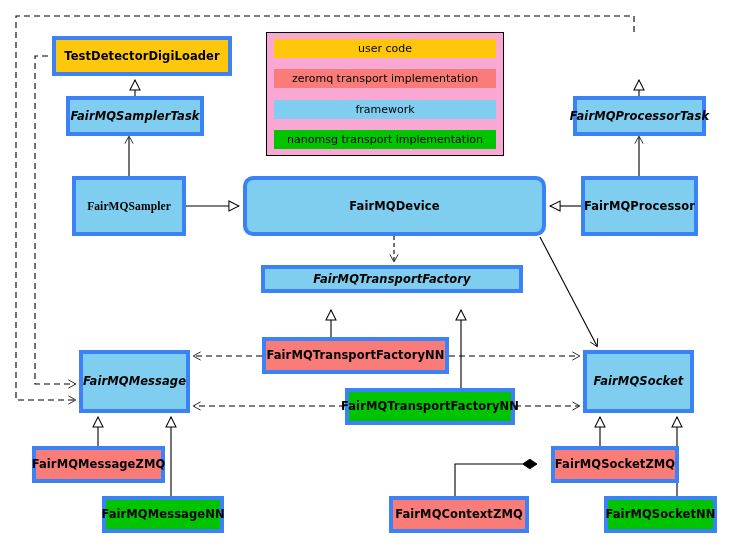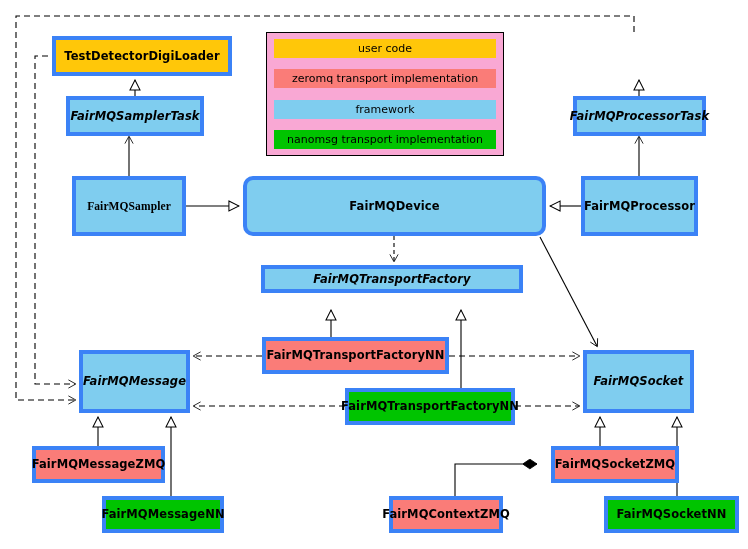--- a/index.html
+++ b/index.html
@@ -160,17 +160,17 @@
   <div class="node abstract" style="left:79px; top:350px; width:111px; height:63px; background:#7FCDEF;">FairMQMessage</div>
 
   <div class="node abstract" style="left:583px; top:350px; width:111px; height:63px; background:#7FCDEF;">FairMQSocket</div>
 
   <div class="node" style="left:32px; top:446px; width:133px; height:37px; background:#FA7C78;">FairMQMessageZMQ</div>
 
   <div class="node" style="left:102px; top:496px; width:122px; height:37px; background:#00C400;">FairMQMessageNN</div>
 
   <div class="node" style="left:551px; top:446px; width:128px; height:37px; background:#FA7C78;">FairMQSocketZMQ</div>
 
-  <div class="node" style="left:604px; top:496px; width:135px; height:37px; background:#00C400;">FairMQSocketNN</div>
+  <div class="node" style="left:604px; top:496px; width:113px; height:37px; background:#00C400;">FairMQSocketNN</div>
 
-  <div class="node" style="left:389px; top:496px; width:114px; height:37px; background:#FA7C78;">FairMQContextZMQ</div>
+  <div class="node" style="left:389px; top:496px; width:140px; height:37px; background:#FA7C78;">FairMQContextZMQ</div>
 
 </div>
 
 </body></html>

